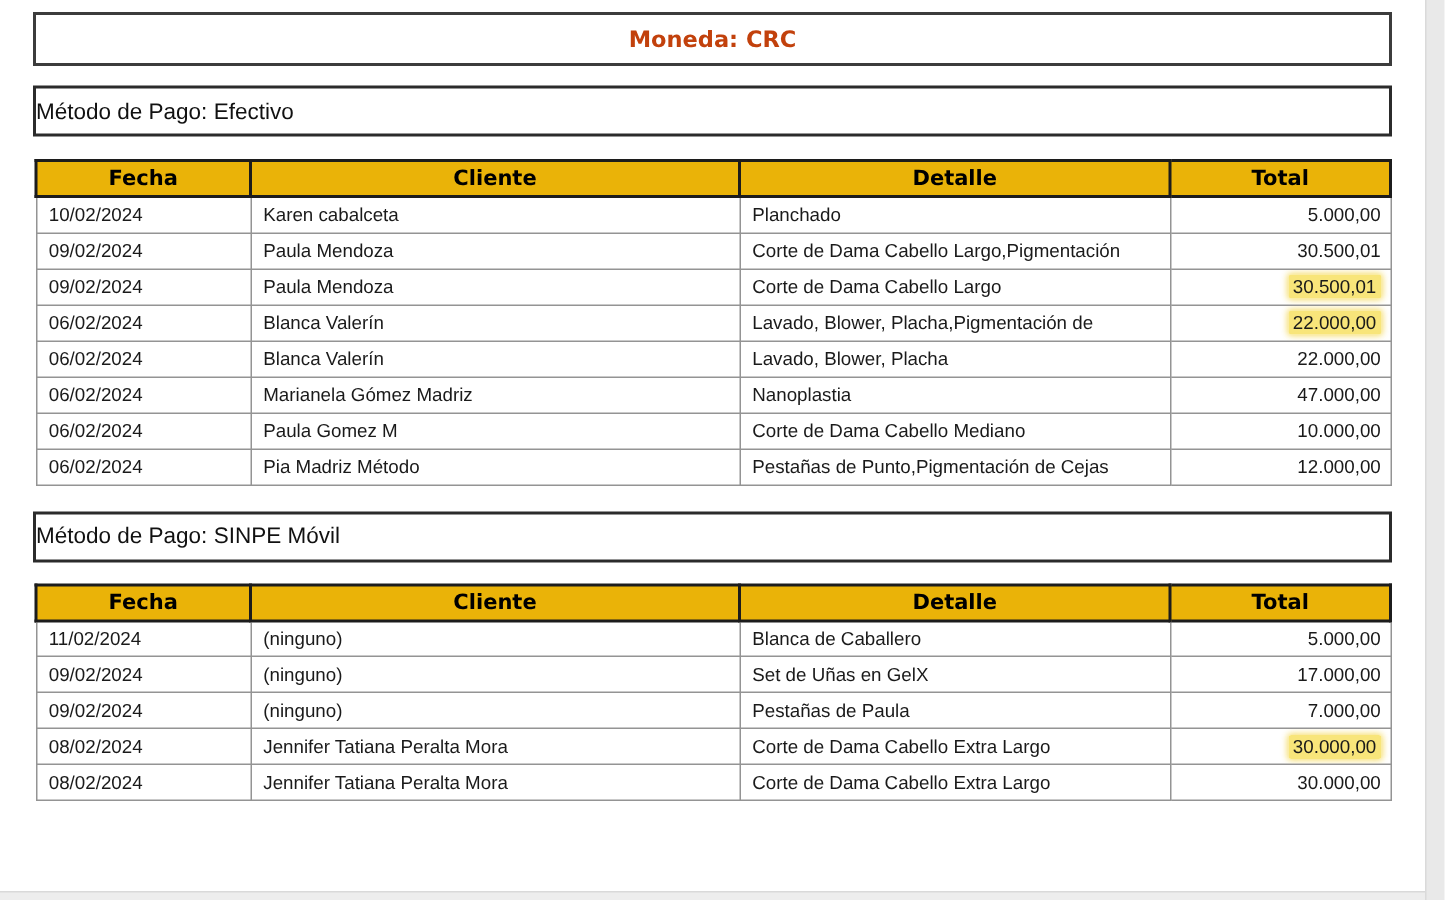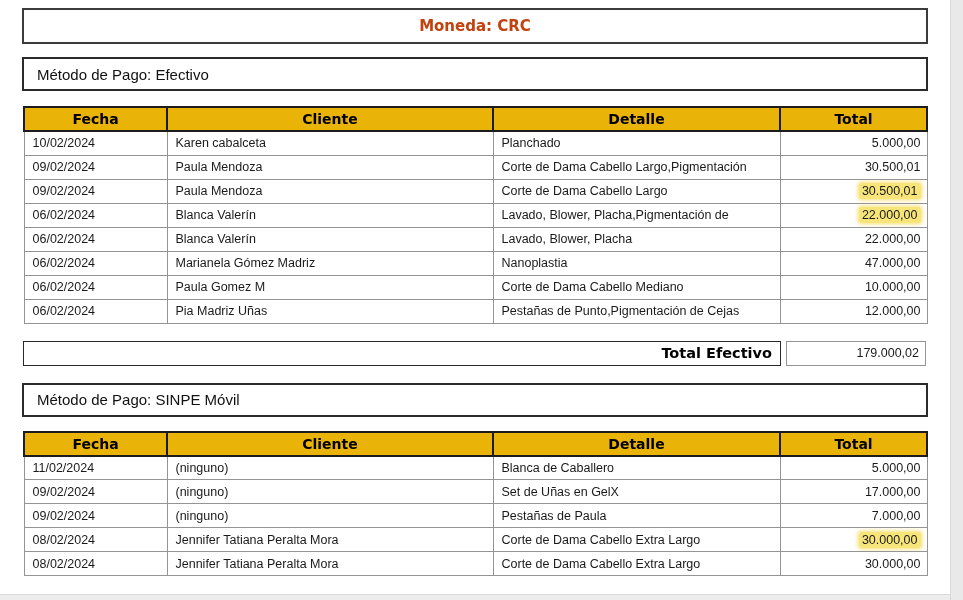--- a/index.html
+++ b/index.html
@@ -19,21 +19,20 @@
     border: 2px solid #3c3c3c;
     display: flex; align-items: center; justify-content: center;
     font-family: "DejaVu Sans", sans-serif;
     font-weight: bold; font-size: 15px; color: #c2410c;
   }
   .method-box {
     margin-left: 22px;
     width: 906px; height: 34px;
     border: 2px solid #2b2b2b;
     display: flex; align-items: center;
-    padding-left: 13px;
     font-size: 15px; color: #111;
   }
   .method-box.first { margin-top: 13px; }
   .method-box.second { margin-top: 17px; }
 
   table.report {
     margin-left: 23px;
     border-collapse: collapse;
     table-layout: fixed;
     width: 903px;
@@ -172,35 +171,27 @@
           <td class="num"><span>47.000,00</span></td>
         </tr>
         <tr>
           <td>06/02/2024</td>
           <td>Paula Gomez M</td>
           <td>Corte de Dama Cabello Mediano</td>
           <td class="num"><span>10.000,00</span></td>
         </tr>
         <tr>
           <td>06/02/2024</td>
-          <td>Pia Madriz Uñas</td>
+          <td>Pia Madriz Método</td>
           <td>Pestañas de Punto,Pigmentación de Cejas</td>
           <td class="num"><span>12.000,00</span></td>
         </tr>
       </tbody>
   </table>
 
-  <div class="total-row">
-    <div class="total-label-box">
-      <span>Total Efectivo</span>
-    </div>
-    <div class="total-value-box">
-      <span>179.000,02</span>
-    </div>
-  </div>
 
   <div class="method-box second">
     <span>Método de Pago: SINPE Móvil</span>
   </div>
 
   <table class="report t2">
     <colgroup>
       <col class="c-fecha">
         <col class="c-cliente">
         <col class="c-detalle">

